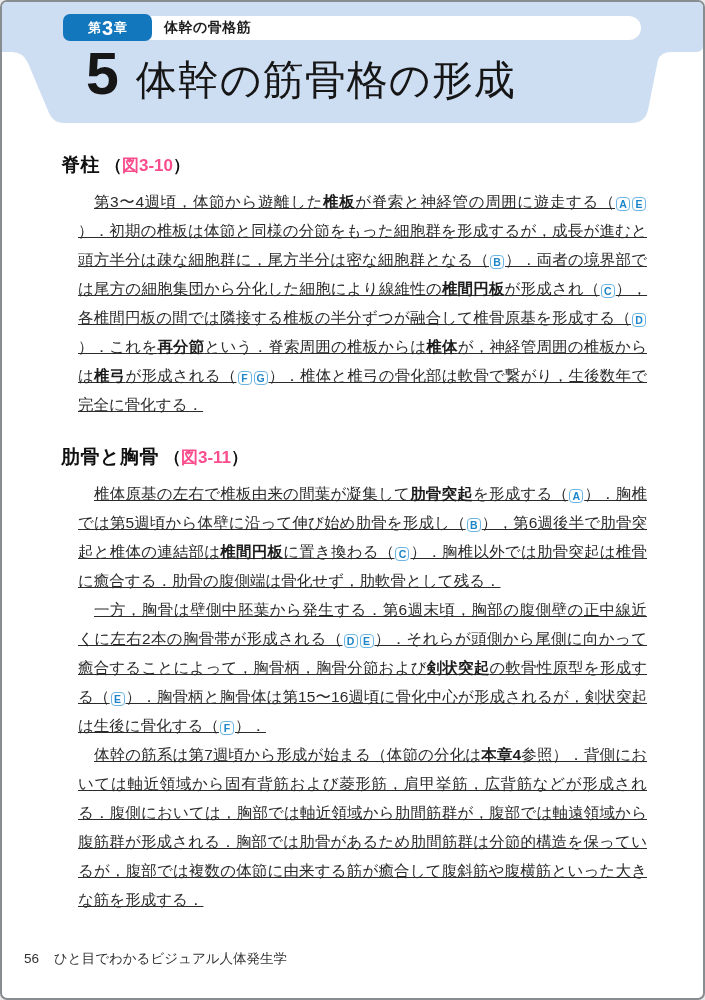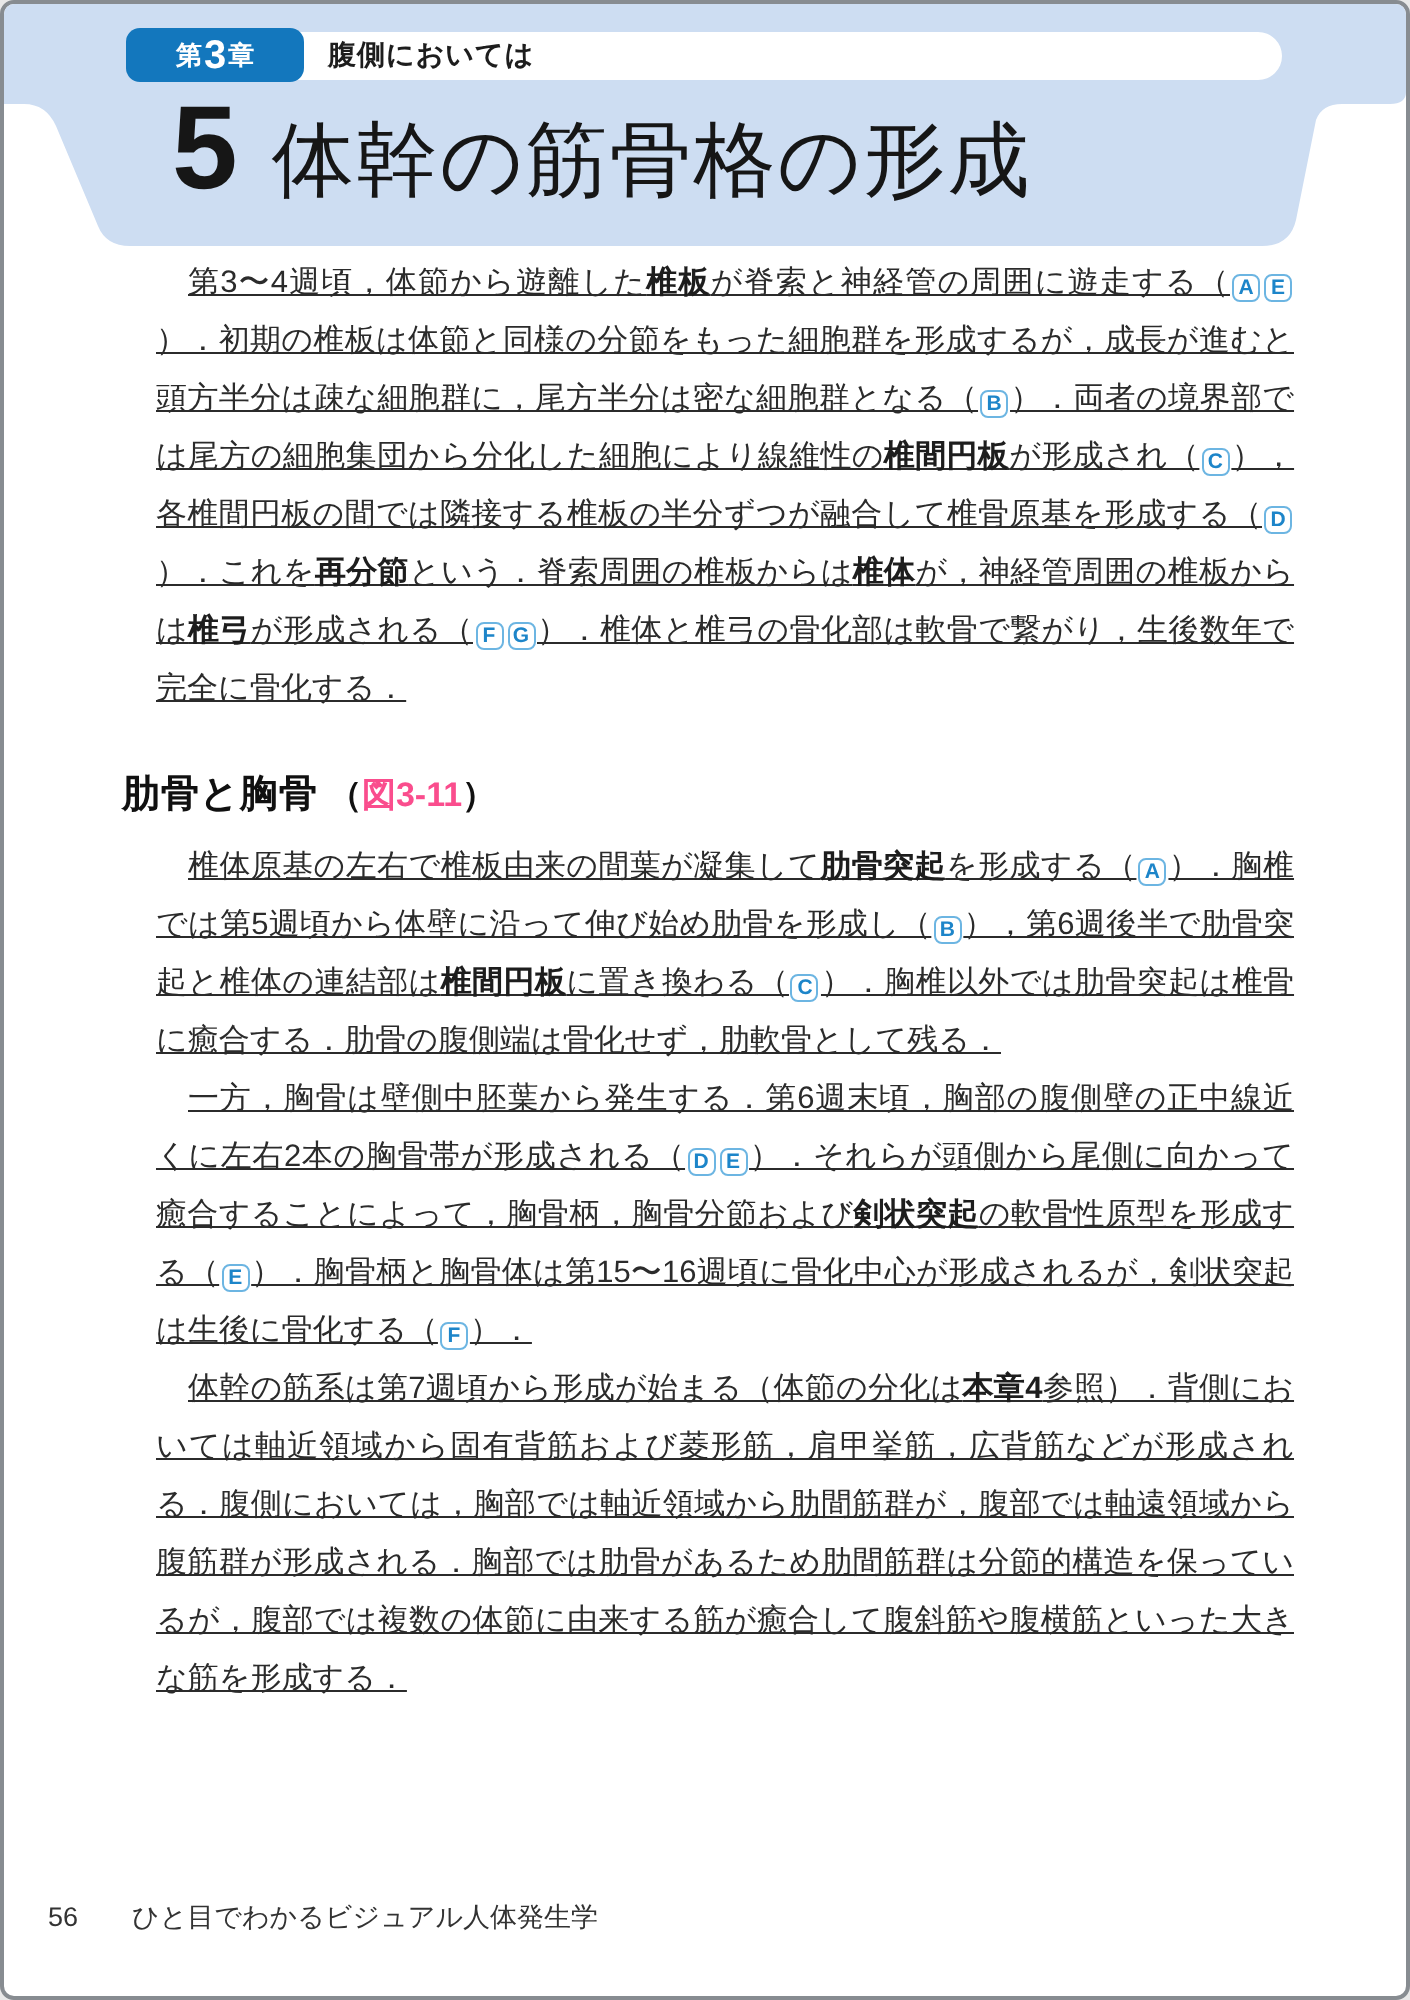--- a/index.html
+++ b/index.html
@@ -73,53 +73,57 @@
     border: 1.5px solid #6cb5e2; border-radius: 4px;
     background: #ffffff;
     color: #1d85c9; font-size: 10.5px; font-weight: 700;
     text-align: center; vertical-align: -1px;
     margin: 0 1px;
     text-indent: 0;
   }
   
   .footer {
     position: absolute; left: 22px; bottom: 30px;
-    display: flex; align-items: baseline; gap: 27px;
+    display: flex; align-items: baseline; gap: 15px;
     font-size: 13.5px; color: #333333;
   }
 </style>
 </head>
 <body>
 
 <div class="page">
 
   <div class="banner-wrap">
     <svg class="banner-svg" width="701" height="125" viewBox="0 0 701 125" aria-hidden="true">
       <path class="banner-path" d="M0,0 L701,0 L701,44 Q701,50 693,50 L669,50 Q659,50 656,58 L646,108
                Q643,121 629,121 L63,121 Q51,121 47,111 L26,61 Q21,50 10,50 L0,50 Z"></path>
     </svg>
 
     <div class="chapter-bar">
-      <span class="chapter-bar-title">腹側においては</span>
+      <span class="chapter-bar-title">体幹の骨格筋</span>
     </div>
 
     <div class="chapter-badge">
       <span class="b-small">第</span>
       <span class="b-num">3</span>
       <span class="b-small">章</span>
     </div>
 
     <div class="page-title-row">
       <span class="section-number">5</span>
       <span class="page-title">体幹の筋骨格の形成</span>
     </div>
   </div>
 
   <main class="content">
       <section>
+        <h2 class="section-heading">
+          <span>脊柱</span>
+          <span class="figref">（<span class="figlabel">図3-10</span>）</span>
+        </h2>
         <p class="body-paragraph">第3〜4週頃，体節から遊離した<strong>椎板</strong>が脊索と神経管の周囲に遊走する（<span class="marker">A</span><span class="marker">E</span>）．初期の椎板は体節と同様の分節をもった細胞群を形成するが，成長が進むと頭方半分は疎な細胞群に，尾方半分は密な細胞群となる（<span class="marker">B</span>）．両者の境界部では尾方の細胞集団から分化した細胞により線維性の<strong>椎間円板</strong>が形成され（<span class="marker">C</span>），各椎間円板の間では隣接する椎板の半分ずつが融合して椎骨原基を形成する（<span class="marker">D</span>）．これを<strong>再分節</strong>という．脊索周囲の椎板からは<strong>椎体</strong>が，神経管周囲の椎板からは<strong>椎弓</strong>が形成される（<span class="marker">F</span><span class="marker">G</span>）．椎体と椎弓の骨化部は軟骨で繋がり，生後数年で完全に骨化する．</p>
       </section>
       <section>
         <h2 class="section-heading">
           <span>肋骨と胸骨</span>
           <span class="figref">（<span class="figlabel">図3-11</span>）</span>
         </h2>
         <p class="body-paragraph">椎体原基の左右で椎板由来の間葉が凝集して<strong>肋骨突起</strong>を形成する（<span class="marker">A</span>）．胸椎では第5週頃から体壁に沿って伸び始め肋骨を形成し（<span class="marker">B</span>），第6週後半で肋骨突起と椎体の連結部は<strong>椎間円板</strong>に置き換わる（<span class="marker">C</span>）．胸椎以外では肋骨突起は椎骨に癒合する．肋骨の腹側端は骨化せず，肋軟骨として残る．</p>
         <p class="body-paragraph">一方，胸骨は壁側中胚葉から発生する．第6週末頃，胸部の腹側壁の正中線近くに左右2本の胸骨帯が形成される（<span class="marker">D</span><span class="marker">E</span>）．それらが頭側から尾側に向かって癒合することによって，胸骨柄，胸骨分節および<strong>剣状突起</strong>の軟骨性原型を形成する（<span class="marker">E</span>）．胸骨柄と胸骨体は第15〜16週頃に骨化中心が形成されるが，剣状突起は生後に骨化する（<span class="marker">F</span>）．</p>
       </section>

